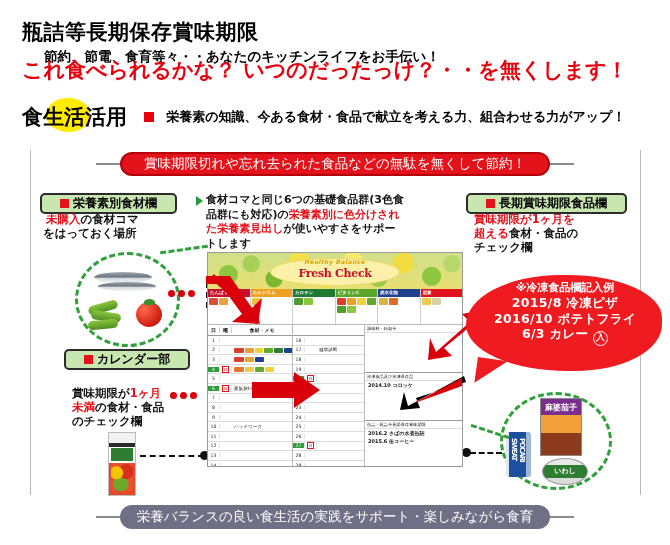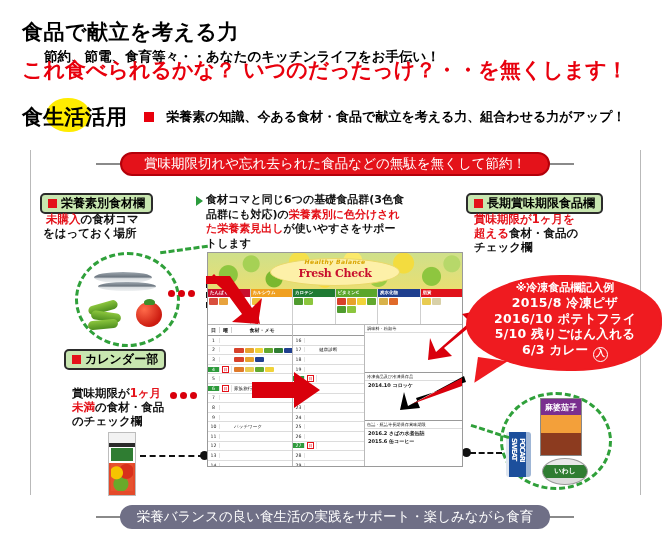--- a/index.html
+++ b/index.html
@@ -63,21 +63,21 @@
 
   
   .vrule{position:absolute;width:1px;background:#b9b9b9;}
   .vrule.left{left:30px;top:150px;height:345px;}
   .vrule.right{left:640px;top:150px;height:345px;}
 
   
   .chip{
     position:absolute;box-sizing:border-box;
     background:#c8e6b0;border:2px solid #2b2b2b;border-radius:5px;
-    padding:1px 6px;font-size:12px;font-weight:bold;color:#000;
+    padding:1px 18px;font-size:12px;font-weight:bold;color:#000;
     white-space:nowrap;line-height:15px;
   }
   .chip .rsq{
     display:inline-block;width:9px;height:9px;background:#e4121a;
     margin-right:4px;vertical-align:-1px;
   }
 
   .note{
     position:absolute;font-size:11.5px;font-weight:bold;line-height:14px;
     color:#111;white-space:nowrap;
@@ -273,21 +273,21 @@
     position:absolute;left:0;top:7px;width:44px;text-align:center;
     color:#fff;font-size:7px;font-weight:bold;
   }
 </style>
 </head>
 <body>
 
 <div class="page">
 
   <div class="hdr1">
-    <span class="t1">食品で献立を考える力</span>
+    <span class="t1">瓶詰等長期保存賞味期限</span>
     <span class="t2">節約、節電、食育等々・・あなたのキッチンライフをお手伝い！</span>
   </div>
 
   <div class="hdr2">これ食べられるかな？ いつのだったっけ？・・を無くします！</div>
 
   <div class="hdr3">
     <span class="yellow-wrap">
       <span class="yellow-blob"></span>
       <span class="t3">食生活活用</span>
     </span>
@@ -633,21 +633,20 @@
     <polygon points="62,6 12,32 62,14" fill="#d9000c"></polygon>
   </svg>
 
   <div class="callout">
     <div class="tail"></div>
   </div>
   <div class="callout-txt">
     <div class="ct-title">※冷凍食品欄記入例</div>
     <div class="ct-line">2015/8  冷凍ピザ</div>
     <div class="ct-line">2016/10  ポテトフライ</div>
-    <div class="ct-line">5/10  残りごはん入れる</div>
     <div class="ct-line">
       <span>6/3  カレー</span>
       <span class="circ-in">入</span>
     </div>
   </div>
 
   <div class="ribline l2"></div>
   <div class="ribline r2"></div>
   <div class="ribbon bottom">栄養バランスの良い食生活の実践をサポート・楽しみながら食育</div>
 

